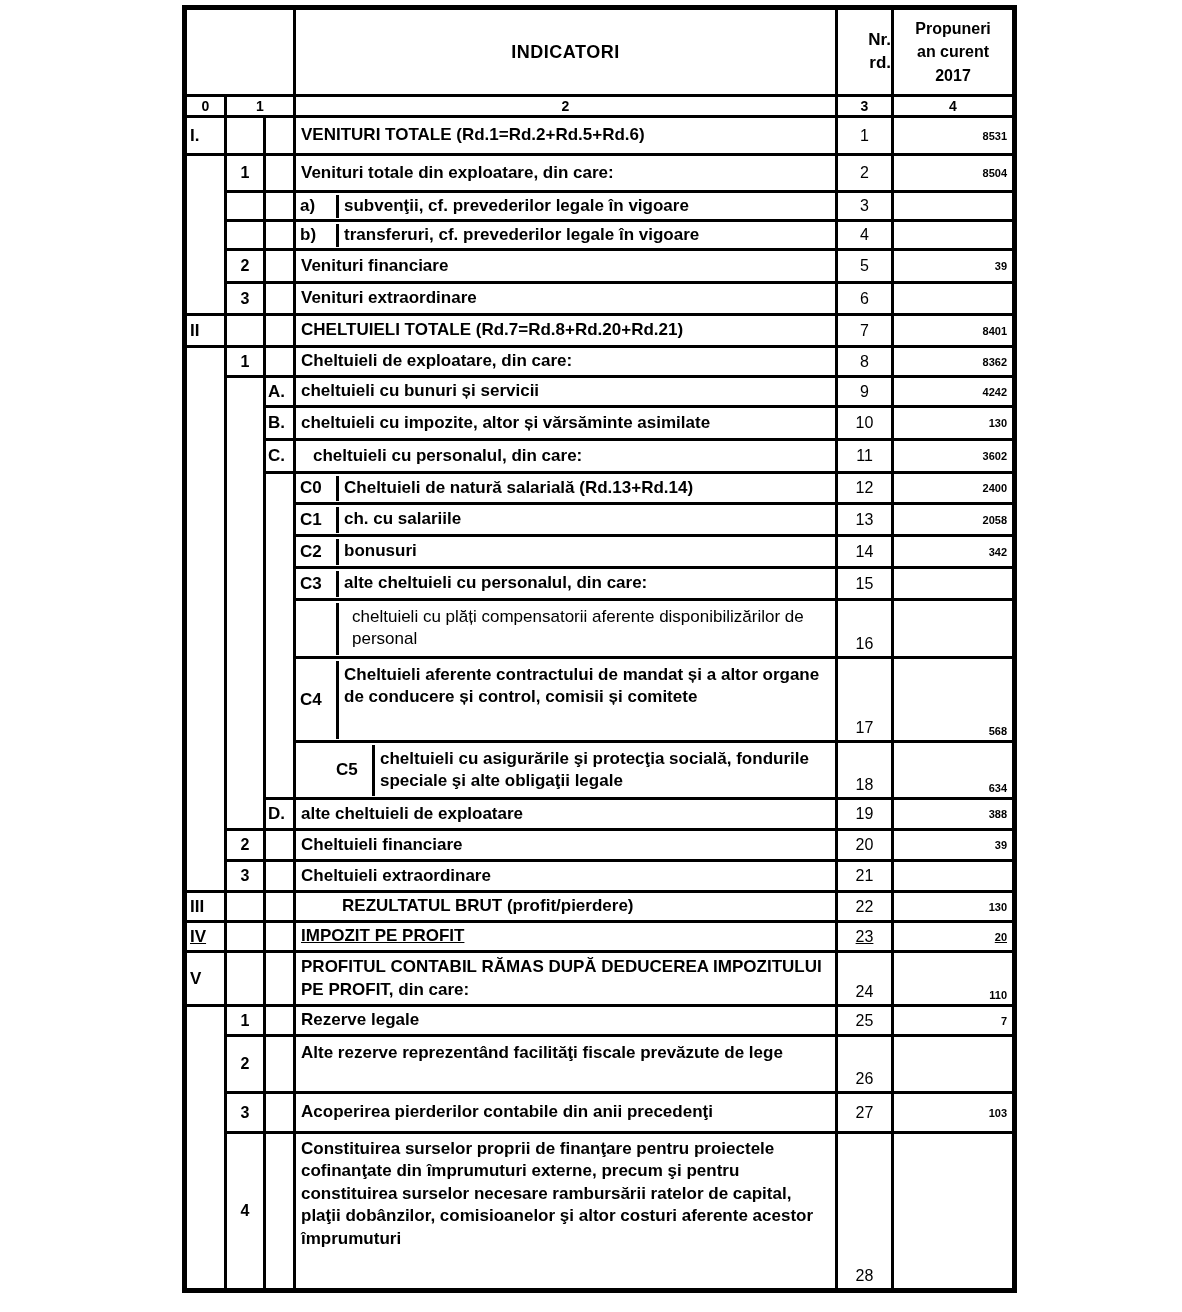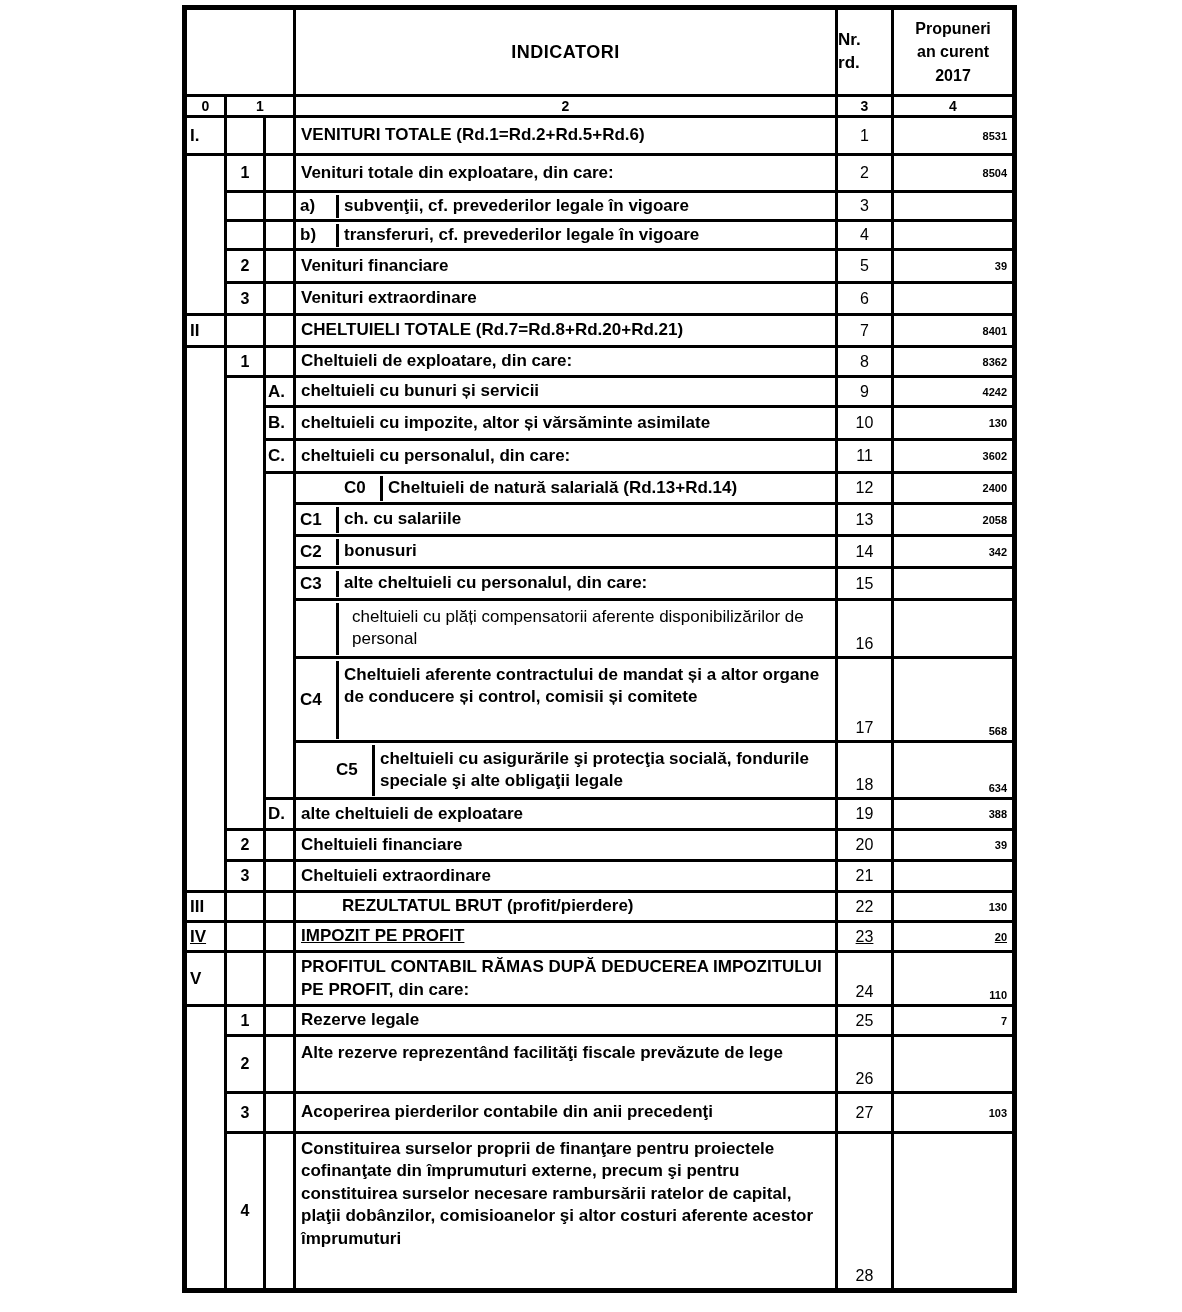--- a/index.html
+++ b/index.html
@@ -10,21 +10,21 @@
   }
   .sheet{position:absolute;left:182px;top:5px;}
   table{
     border-collapse:collapse;table-layout:fixed;width:830px;background:#fff;
     border:5px solid #000;
   }
   td,th{border:3px solid #000;padding:0;vertical-align:middle;overflow:hidden;}
   
   .h-corner{}
   .h-ind{font-size:18px;font-weight:bold;text-align:center;letter-spacing:.5px;}
-  .h-nr{font-size:17px;font-weight:bold;text-align:left;white-space:pre-line;line-height:1.35;}
+  .h-nr{font-size:17px;font-weight:bold;text-align:right;white-space:pre-line;line-height:1.35;}
   .h-prop{font-size:16px;font-weight:bold;text-align:center;white-space:pre-line;line-height:1.45;}
   .h-numrow{font-size:14px;font-weight:bold;text-align:center;line-height:1;}
   
   .c-roman{font-size:17px;font-weight:bold;text-align:left;padding-left:3px;}
   .c-num{font-size:16px;font-weight:bold;text-align:center;}
   .c-letter{font-size:17px;font-weight:bold;text-align:left;padding-left:2px;}
   .c-ind{padding:0;}
   .ind-wrap{display:flex;align-items:stretch;width:100%;}
   .ind-prefix{
     flex:none;width:36px;border-right:3px solid #000;
@@ -184,31 +184,31 @@
             <div class="ind-wrap" style="height: 27px;">
               <div class="ind-text">cheltuieli cu impozite, altor și vărsăminte asimilate</div>
             </div>
           </td>
           <td class="c-nr">10</td>
           <td class="c-val">130</td>
         </tr>
         <tr style="height: 33px;">
           <td class="c-letter">C.</td>
           <td class="c-ind">
-            <div class="ind-wrap" style="height: 27px;">
+            <div class="ind-wrap" style="height: 27px; padding-left: 12px;">
               <div class="ind-text">cheltuieli cu personalul, din care:</div>
             </div>
           </td>
           <td class="c-nr">11</td>
           <td class="c-val">3602</td>
         </tr>
         <tr style="height: 31px;">
           <td class="c-letter" rowspan="7"></td>
           <td class="c-ind">
-            <div class="ind-wrap" style="height: 25px; padding-left: 44px;">
+            <div class="ind-wrap" style="height: 25px;">
               <div class="ind-prefix">C0</div>
               <div class="ind-text">Cheltuieli de natură salarială (Rd.13+Rd.14)</div>
             </div>
           </td>
           <td class="c-nr">12</td>
           <td class="c-val">2400</td>
         </tr>
         <tr style="height: 32px;">
           <td class="c-ind">
             <div class="ind-wrap" style="height: 26px;">

